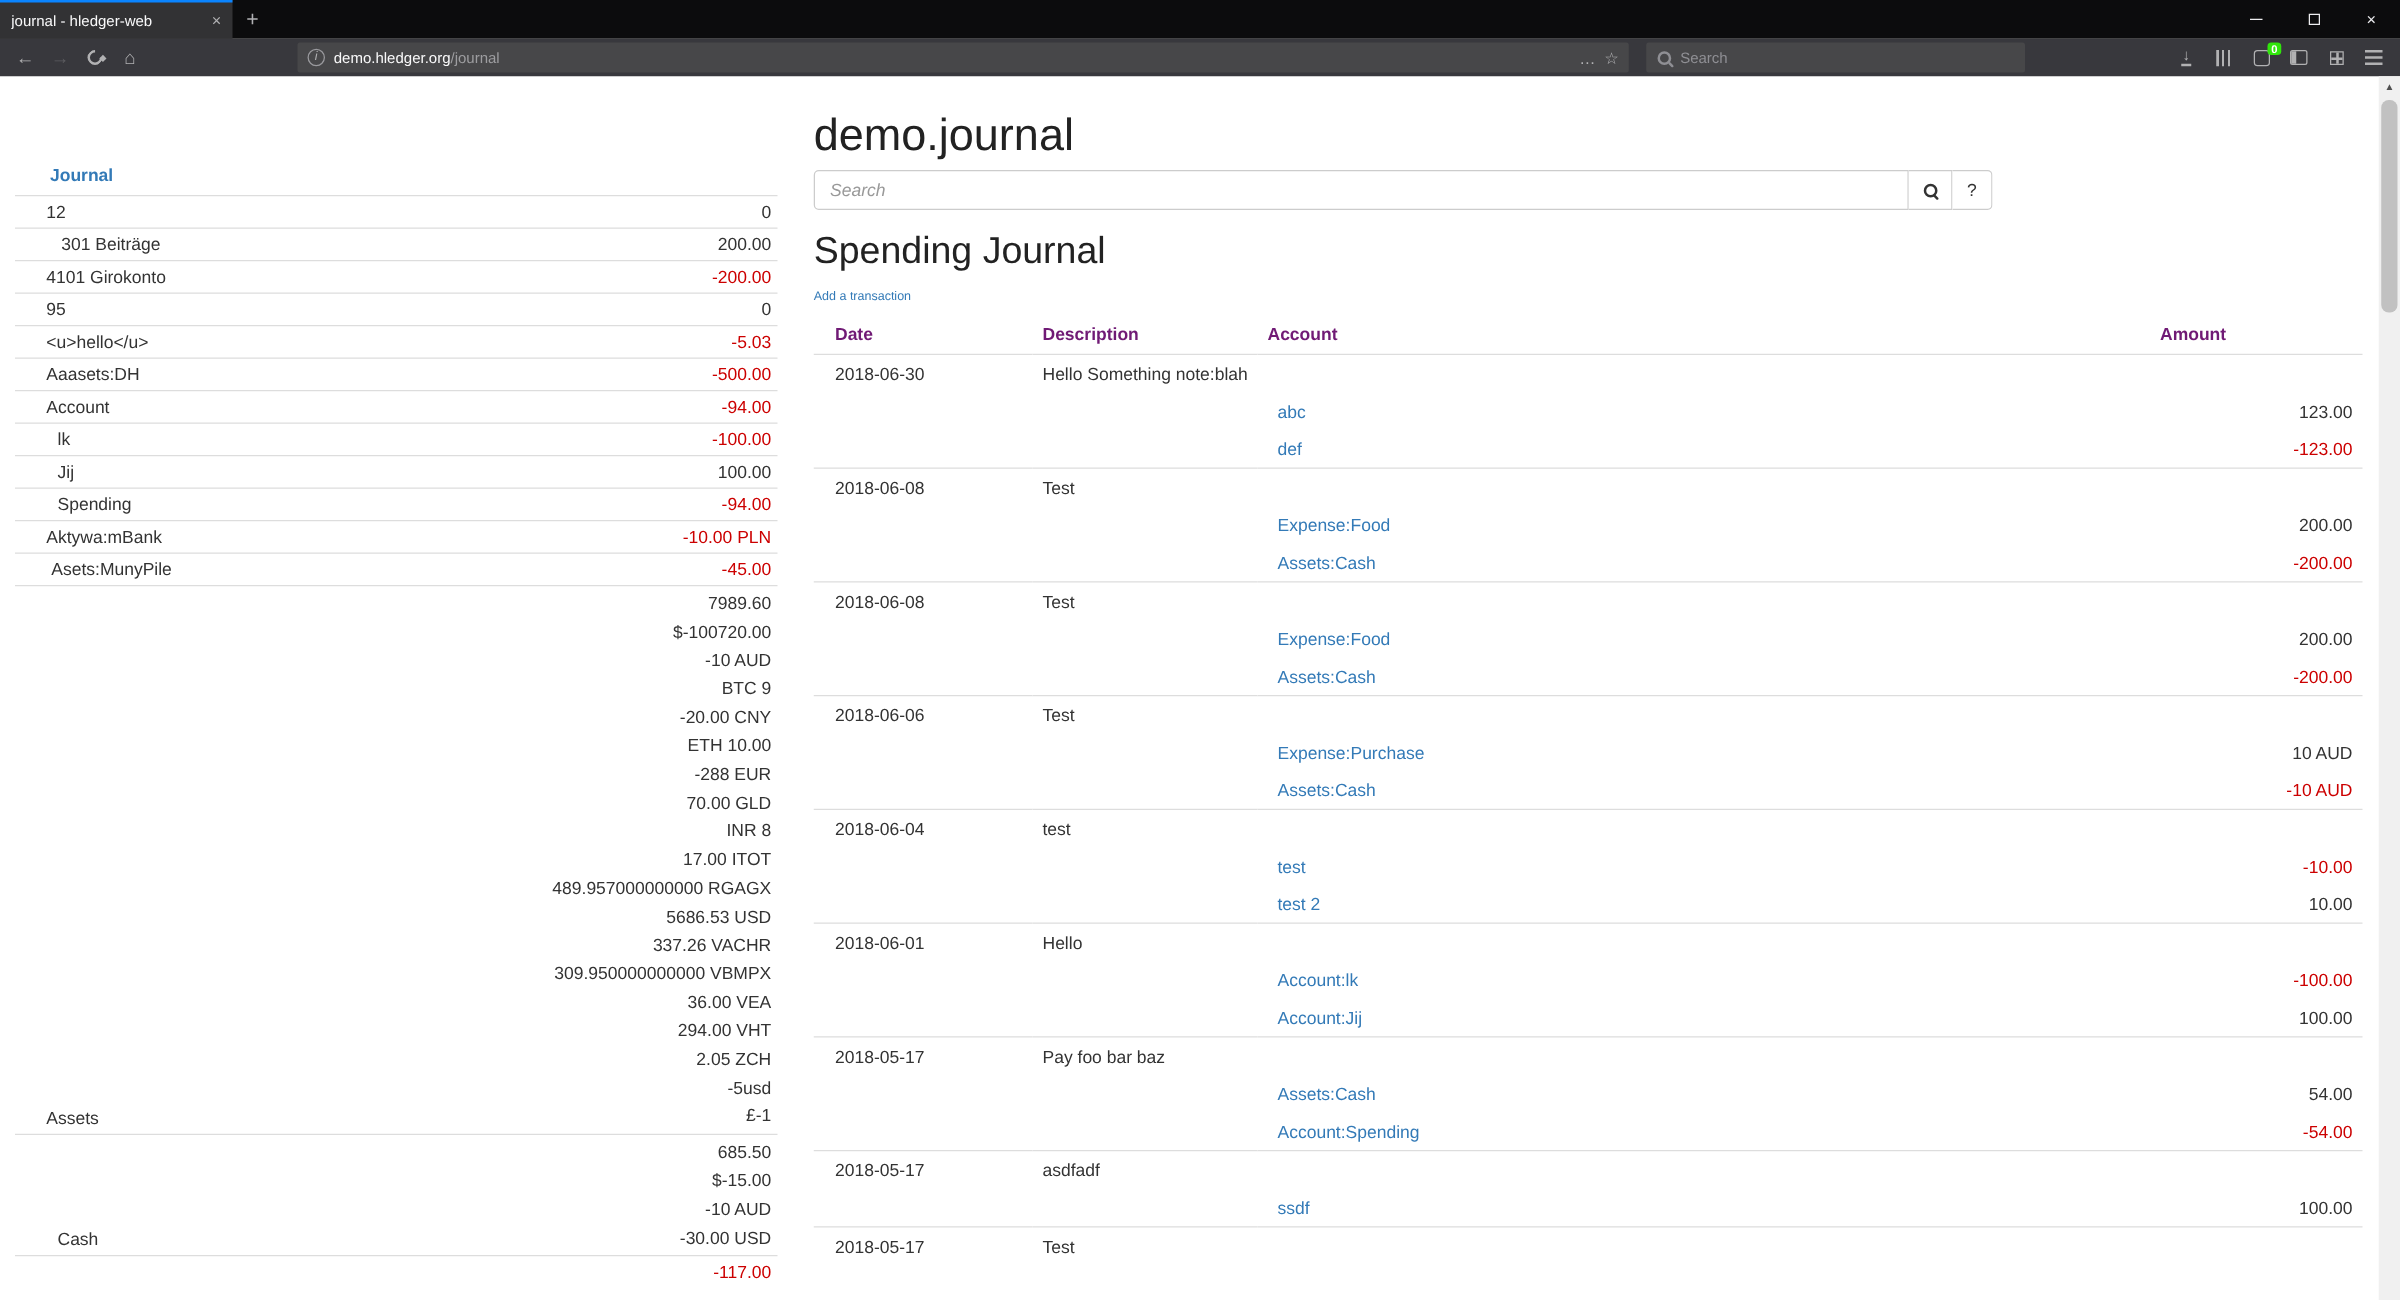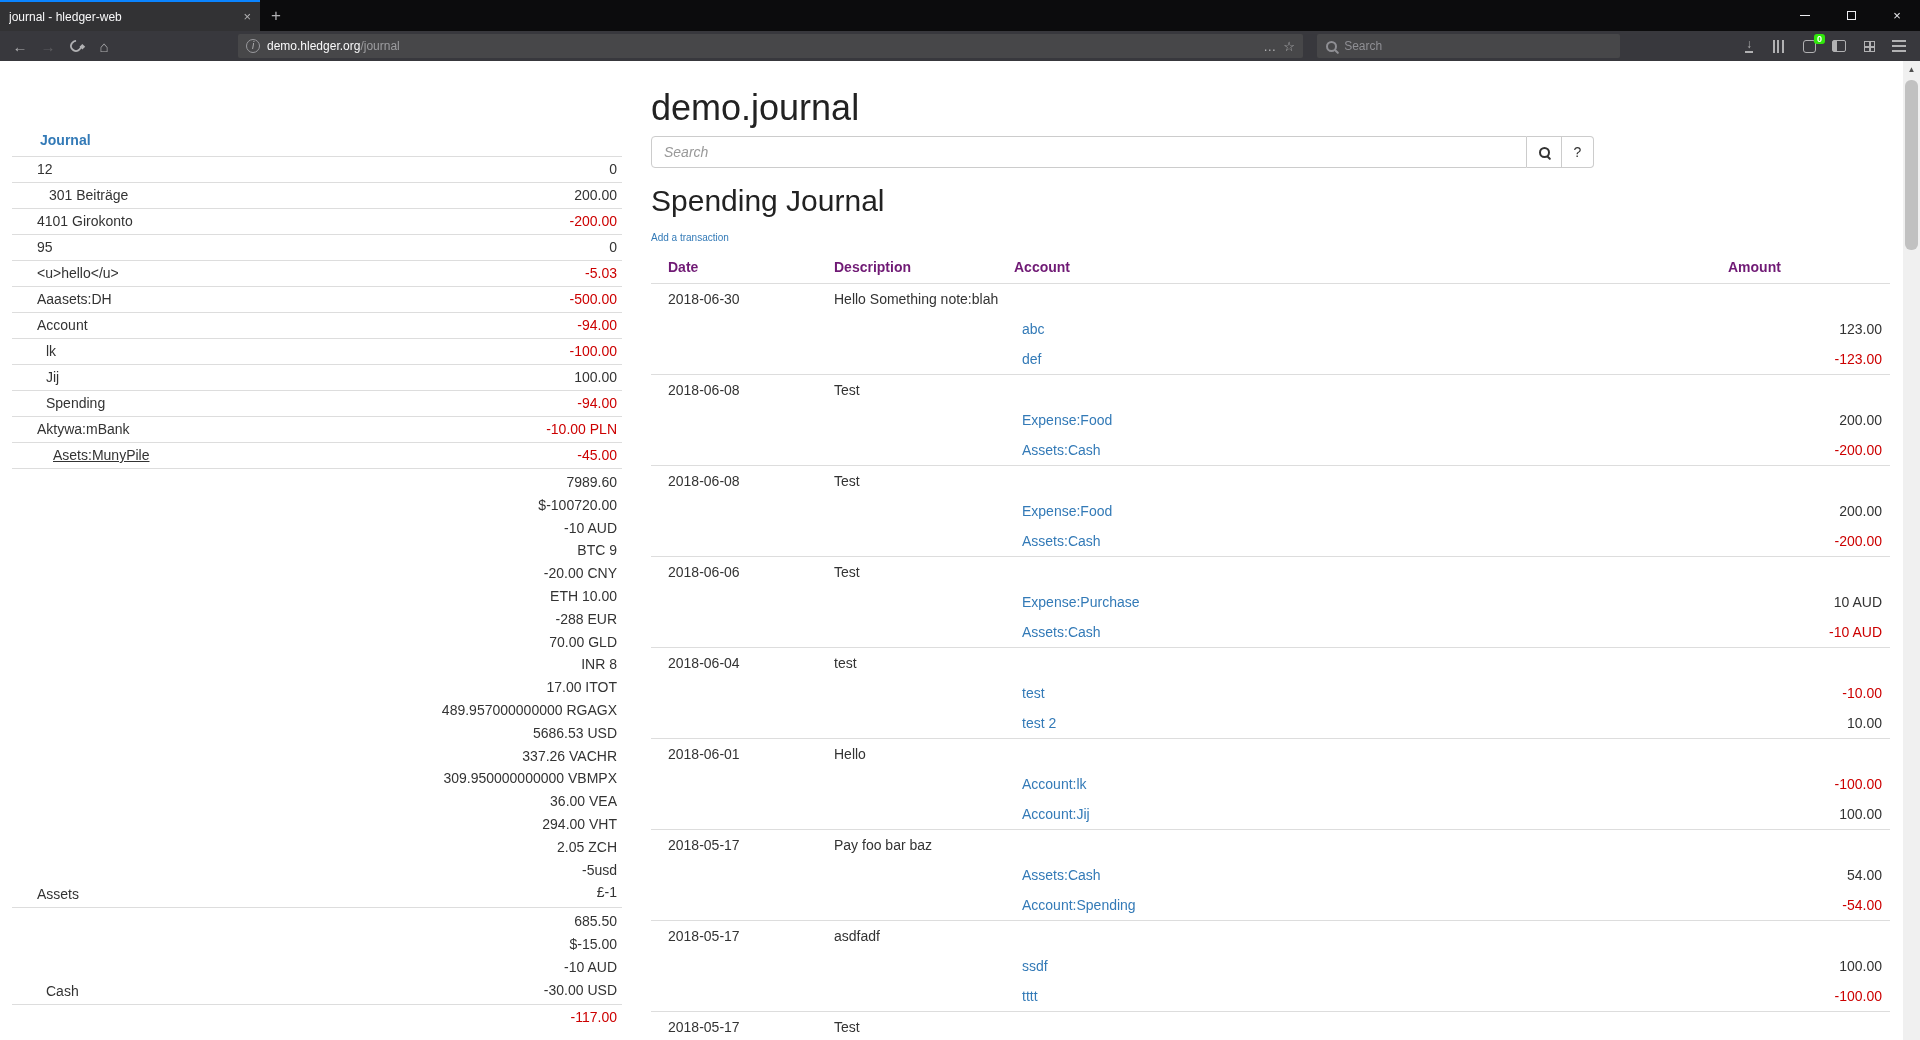--- a/index.html
+++ b/index.html
@@ -2,21 +2,21 @@
 <html style="--link-color: #337ab7; --negative-color: #cc0000; --border-color: #dddddd; --chrome-bg: #0c0c0d; --toolbar-bg: #38383d; --field-bg: #474749; --badge-color: #30e60b;"><head>
 <meta charset="utf-8">
 <style>
   * { margin:0; padding:0; box-sizing:border-box; }
   html,body { width:1920px; height:1040px; overflow:hidden; background:#fff;
     font-family:"Liberation Sans", sans-serif; color:#333; }
   a { text-decoration:none; }
 
   
   .tabbar { height:31px; background:var(--chrome-bg,#0c0c0d); display:flex; align-items:stretch; }
-  .tab { width:260px; background:#323234; border-top:2px solid #0a84ff; display:flex;
+  .tab { width:186px; background:#323234; border-top:2px solid #0a84ff; display:flex;
     align-items:center; gap:8px; padding:0 9px; color:#f9f9fa; font-size:12px; }
   .tab-title { flex:1; white-space:nowrap; overflow:hidden; }
   .tab-close { color:#b1b1b3; font-size:13px; cursor:default; }
   .newtab { width:32px; display:flex; align-items:center; justify-content:center;
     color:#b1b1b3; font-size:17px; }
   .win-controls { margin-left:auto; display:flex; }
   .win-btn { width:46px; display:flex; align-items:center; justify-content:center; color:#ededf0; font-size:13px; }
   .min-glyph { width:10px; height:1px; background:#ededf0; display:inline-block; }
   .restore-glyph { width:9px; height:9px; border:1px solid #ededf0; display:inline-block; }
 
@@ -235,21 +235,21 @@
           <div class="sb-amt neg">-94.00</div>
         </div>
       </div>
       <div class="sb-row">
         <a class="sb-name" href="#" style="margin-left: 0px;">Aktywa:mBank</a>
         <div class="sb-amts">
           <div class="sb-amt neg">-10.00 PLN</div>
         </div>
       </div>
       <div class="sb-row">
-        <a class="sb-name" href="#" style="margin-left: 16px; text-decoration: underline;">Asets:MunyPile</a>
+        <a class="sb-name" href="#" style="margin-left: 4px;">Asets:MunyPile</a>
         <div class="sb-amts">
           <div class="sb-amt neg">-45.00</div>
         </div>
       </div>
       <div class="sb-row">
         <a class="sb-name" href="#" style="margin-left: 0px;">Assets</a>
         <div class="sb-amts multi">
           <div class="sb-amt">7989.60</div>
           <div class="sb-amt">$-100720.00</div>
           <div class="sb-amt">-10 AUD</div>
@@ -427,25 +427,20 @@
         <tr class="txn-first">
           <td class="c-date">2018-05-17</td>
           <td class="c-desc" colspan="2">asdfadf</td>
           <td class="c-amt"></td>
         </tr>
         <tr class="posting">
           <td colspan="2"></td>
           <td class="c-acct"><a href="#">ssdf</a></td>
           <td class="c-amt">100.00</td>
         </tr>
-        <tr class="posting">
-          <td colspan="2"></td>
-          <td class="c-acct"><a href="#">tttt</a></td>
-          <td class="c-amt neg">-100.00</td>
-        </tr>
         <tr class="txn-first">
           <td class="c-date">2018-05-17</td>
           <td class="c-desc" colspan="2">Test</td>
           <td class="c-amt"></td>
         </tr>
       </tbody>
   </table>
 </main>
 
 <div class="scrollbar">

